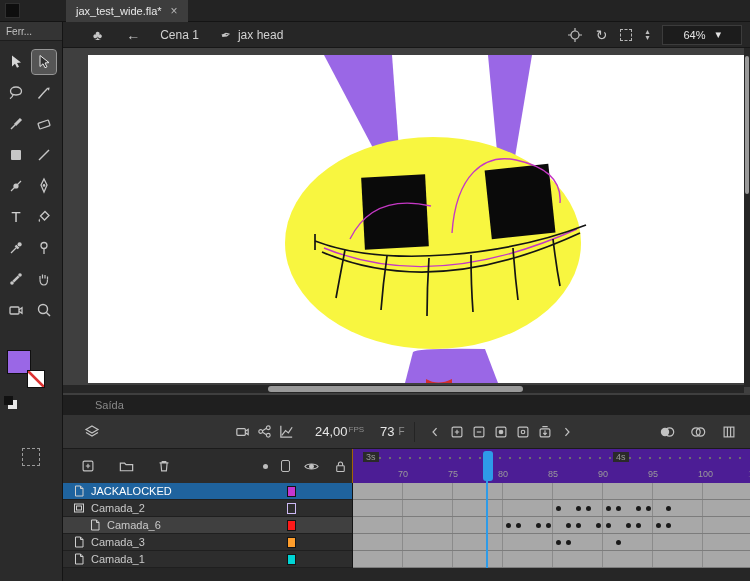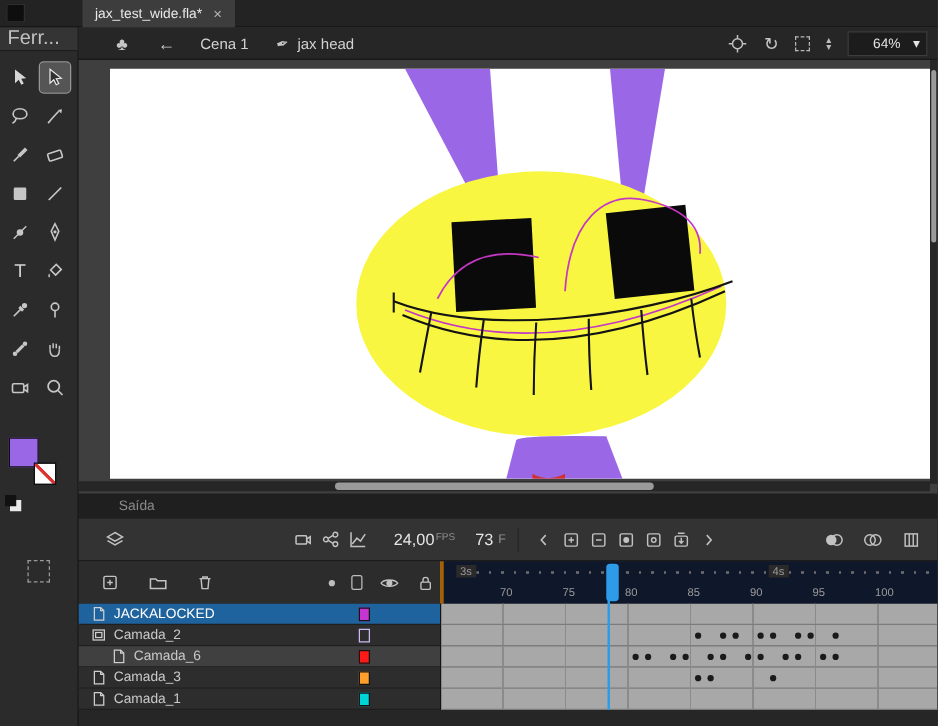--- a/index.html
+++ b/index.html
@@ -7,21 +7,21 @@
   body { background:#1d1d1d; font-family:"Liberation Sans",sans-serif; overflow:hidden; position:relative; color:#c9c9c9; }
 
   
   .doc-tabbar { position:absolute; left:0; top:0; right:0; height:22px; background:#232323; border-bottom:1px solid #141414; }
   .app-icon { position:absolute; left:5px; top:3px; width:15px; height:15px; background:#0e0e0e; border:1px solid #2f2f2f; }
   .doc-tab { position:absolute; left:66px; top:0; height:22px; background:#3d3d3d; display:flex; align-items:center; padding:0 10px; gap:9px; font-size:11px; color:#e8e8e8; }
   .doc-tab .close { color:#b5b5b5; font-size:12px; line-height:1; }
 
   
   .tools-panel { position:absolute; left:0; top:22px; width:63px; bottom:0; background:#2b2b2b; border-right:1px solid #141414; }
-  .tools-header { height:19px; border-bottom:1px solid #1d1d1d; font-size:16px; color:#c2c2c2; display:flex; align-items:center; padding-left:6px; background:#343434; }
+  .tools-header { height:19px; border-bottom:1px solid #1d1d1d; font-size:10px; color:#c2c2c2; display:flex; align-items:center; padding-left:6px; background:#343434; }
   .tools-grid { display:grid; grid-template-columns:26px 26px; justify-content:center; row-gap:7px; column-gap:2px; padding-top:9px; }
   .tool-btn { width:24px; height:24px; display:flex; align-items:center; justify-content:center; border-radius:3px; }
   .tool-btn.active { background:#555; outline:1px solid #979797; }
   .tool-btn svg { display:block; }
   .color-tools { position:absolute; left:0; top:328px; right:0; height:160px; }
   .fill-swatch { position:absolute; left:7px; top:0; width:24px; height:24px; border:1px solid #0f0f0f; background:#9a67e6; }
   .stroke-swatch { position:absolute; left:27px; top:20px; width:18px; height:18px; border:1px solid #0f0f0f; background:linear-gradient(to top right,#ffffff 43%,#dd3333 45%,#dd3333 55%,#ffffff 57%); }
   .mini-colors { position:absolute; left:4px; top:46px; width:9px; height:9px; background:#111; box-shadow:4px 4px 0 0 #e8e8e8; }
   .marquee-icon { position:absolute; left:22px; top:98px; width:18px; height:18px; border:1px dashed #9a9a9a; }
 
@@ -29,21 +29,21 @@
   .stage-area { position:absolute; left:63px; top:22px; right:0; height:373px; background:#3f3f3f; }
   .edit-bar { position:absolute; left:0; top:0; right:0; height:26px; background:#262626; border-bottom:1px solid #171717; display:flex; align-items:center; font-size:12px; color:#d2d2d2; }
   .eb-club { margin-left:30px; font-size:14px; color:#c6c6c6; }
   .eb-back { margin-left:24px; font-size:14px; color:#c6c6c6; }
   .eb-scene { margin-left:20px; }
   .eb-symicon { margin-left:22px; font-size:12px; color:#c6c6c6; transform:rotate(-15deg); }
   .eb-symbol { margin-left:7px; }
   .eb-right { margin-left:auto; display:flex; align-items:center; gap:13px; margin-right:8px; }
   .clip-icon { width:12px; height:12px; border:1px dashed #b5b5b5; }
   .spinner { display:flex; flex-direction:column; line-height:6px; font-size:8px; color:#bdbdbd; text-align:center; }
-  .zoom-select { display:flex; align-items:center; gap:10px; background:#1c1c1c; border:1px solid #3c3c3c; height:20px; padding:0 5px; font-size:11px; color:#e4e4e4; min-width:64px; justify-content:flex-end; }
+  .zoom-select { display:flex; align-items:center; gap:10px; background:#1c1c1c; border:1px solid #3c3c3c; height:20px; padding:0 20px; font-size:11px; color:#e4e4e4; min-width:64px; justify-content:flex-end; }
   .rotate-glyph { font-size:14px; color:#c6c6c6; }
 
   .canvas { position:absolute; left:0; top:26px; right:0; bottom:0; background:#3f3f3f; }
   .stage-white { position:absolute; left:25px; top:7px; width:656px; height:328px; background:#ffffff; }
   .stage-white svg { display:block; }
   .vscroll { position:absolute; right:0; top:0; width:6px; bottom:8px; background:#262626; }
   .vscroll .thumb { position:absolute; left:1px; right:1px; top:8px; height:138px; background:#9a9a9a; border-radius:2px; }
   .hscroll { position:absolute; left:0; right:6px; top:337px; height:8px; background:#262626; }
   .hscroll .thumb { position:absolute; top:1px; height:6px; left:205px; width:255px; background:#9a9a9a; border-radius:3px; }
 
@@ -64,21 +64,21 @@
   .frame-val { font-size:13px; color:#e6e6e6; }
   .frame-unit { font-size:10px; color:#8f8f8f; margin-left:4px; }
   .right-cluster { margin-left:auto; display:flex; align-items:center; gap:9px; }
 
   .tl-subbar { position:absolute; top:54px; left:0; right:0; height:34px; background:#2c2c2c; }
   .sub-left { position:absolute; left:14px; top:0; height:34px; display:flex; align-items:center; gap:16px; }
   .sub-mid { position:absolute; left:200px; top:0; height:34px; display:flex; align-items:center; gap:13px; }
   .dot-glyph { width:5px; height:5px; border-radius:50%; background:#bdbdbd; }
   .range-glyph { width:9px; height:12px; border:1px solid #bdbdbd; border-radius:2px; }
 
-  .tl-ruler { position:absolute; left:289px; right:0; top:0; height:34px; background:#0f172a; border-left:3px solid #a16207; overflow:hidden; }
+  .tl-ruler { position:absolute; left:289px; right:0; top:0; height:34px; background:#4c1d95; border-left:1px solid #a16207; overflow:hidden; }
   .ruler-seconds { position:absolute; left:0; right:0; top:3px; height:11px; }
   .ruler-seconds::before { content:""; position:absolute; left:26px; right:4px; top:5px; height:2px;
       background-image:repeating-linear-gradient(to right,#6e6e6e 0 2px,transparent 2px 10px); }
   .slabel { position:absolute; top:0; font-size:9px; color:#9a9a9a; background:#2a2a2a; padding:0 3px; }
   .ruler-nums { position:absolute; left:0; right:0; bottom:3px; height:11px;margin-left:43px; }
   .rnum { position:absolute; font-size:9px; color:#9a9a9a; }
   .playhead-handle { position:absolute; top:2px; width:10px; height:30px; background:#2e9be8; border-radius:3px; }
 
   .tl-layers { position:absolute; left:0; top:88px; width:289px; height:85px; background:#2c2c2c; }
   .layer-row { height:17px; display:flex; align-items:center; background:#2d2d2d; border-bottom:1px solid #1f1f1f; padding-left:10px; font-size:11px; color:#c9c9c9; }

